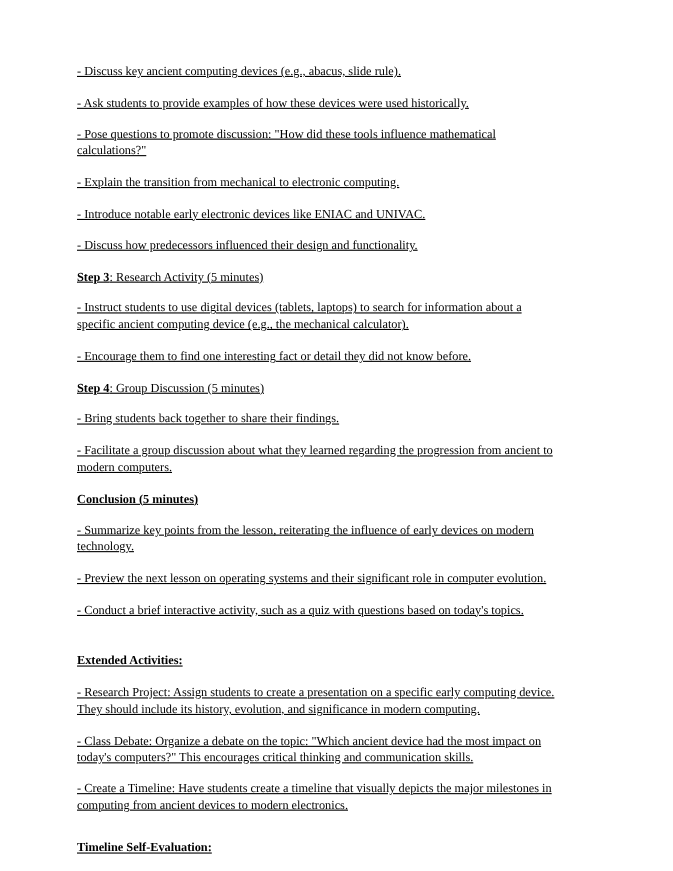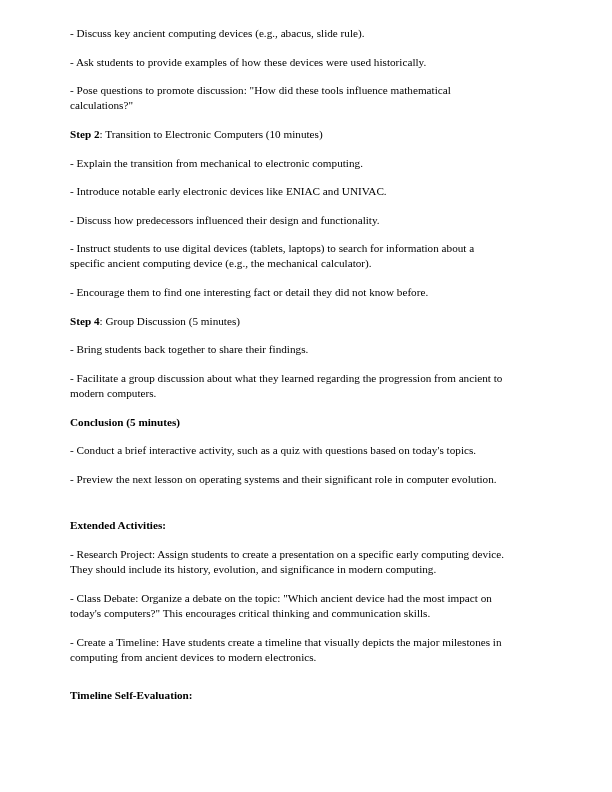--- a/index.html
+++ b/index.html
@@ -12,21 +12,22 @@
     height: 792px;
     font-family: "Liberation Serif", serif;
     color: #000000;
     overflow: hidden;
   }
   .page {
     position: relative;
     width: 580px;
     height: 792px;
     box-sizing: border-box;
-    padding: 26px 70px 40px 70px;
+    padding: 58px 70px 40px 70px;
+    text-decoration: underline;
   }
   .doc-body {
     font-size: 11.2px;
     line-height: 1.35;
   }
   .para {
     margin: 0 0 13.5px 0;
     text-align: left;
   }
   .para.heading {
@@ -45,39 +46,40 @@
 </head>
 <body>
 
 <div class="page">
   <div class="doc-body">
 
     <p class="para">- Discuss key ancient computing devices (e.g., abacus, slide rule).</p>
     <p class="para">- Ask students to provide examples of how these devices were used historically.</p>
     <p class="para">- Pose questions to promote discussion: "How did these tools influence mathematical calculations?"</p>
 
-    <p class="para step"><strong>Step 2</strong><span>: Transition to Electronic Computers (10 minutes)</span></p>
 
     <p class="para">- Explain the transition from mechanical to electronic computing.</p>
     <p class="para">- Introduce notable early electronic devices like ENIAC and UNIVAC.</p>
     <p class="para">- Discuss how predecessors influenced their design and functionality.</p>
 
+    <p class="para step"><strong>Step 3</strong><span>: Research Activity (5 minutes)</span></p>
 
     <p class="para">- Instruct students to use digital devices (tablets, laptops) to search for information about a specific ancient computing device (e.g., the mechanical calculator).</p>
     <p class="para">- Encourage them to find one interesting fact or detail they did not know before.</p>
 
     <p class="para step"><strong>Step 4</strong><span>: Group Discussion (5 minutes)</span></p>
 
     <p class="para">- Bring students back together to share their findings.</p>
     <p class="para">- Facilitate a group discussion about what they learned regarding the progression from ancient to modern computers.</p>
 
     <p class="para heading">Conclusion (5 minutes)</p>
 
+    <p class="para">- Summarize key points from the lesson, reiterating the influence of early devices on modern technology.</p>
+    <p class="para">- Preview the next lesson on operating systems and their significant role in computer evolution.</p>
     <p class="para">- Conduct a brief interactive activity, such as a quiz with questions based on today's topics.</p>
-    <p class="para">- Preview the next lesson on operating systems and their significant role in computer evolution.</p>
 
     <div class="spacer-lg"></div>
 
     <p class="para heading">Extended Activities:</p>
 
     <p class="para">- Research Project: Assign students to create a presentation on a specific early computing device. They should include its history, evolution, and significance in modern computing.</p>
     <p class="para">- Class Debate: Organize a debate on the topic: "Which ancient device had the most impact on today's computers?" This encourages critical thinking and communication skills.</p>
     <p class="para">- Create a Timeline: Have students create a timeline that visually depicts the major milestones in computing from ancient devices to modern electronics.</p>
 
     <div class="spacer-md"></div>

